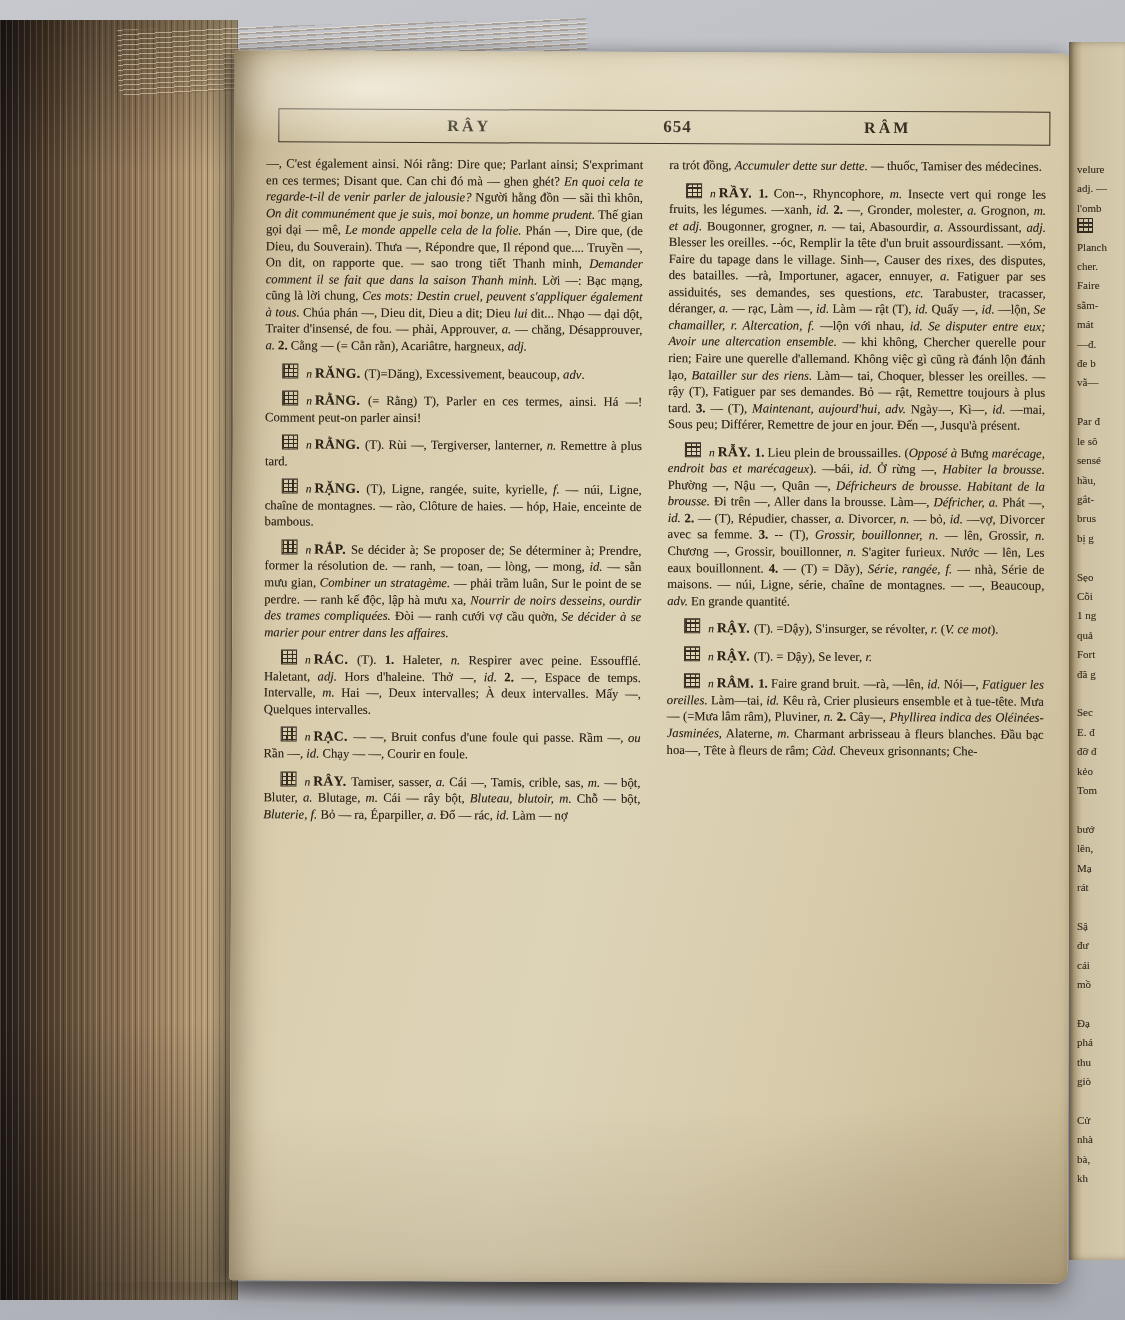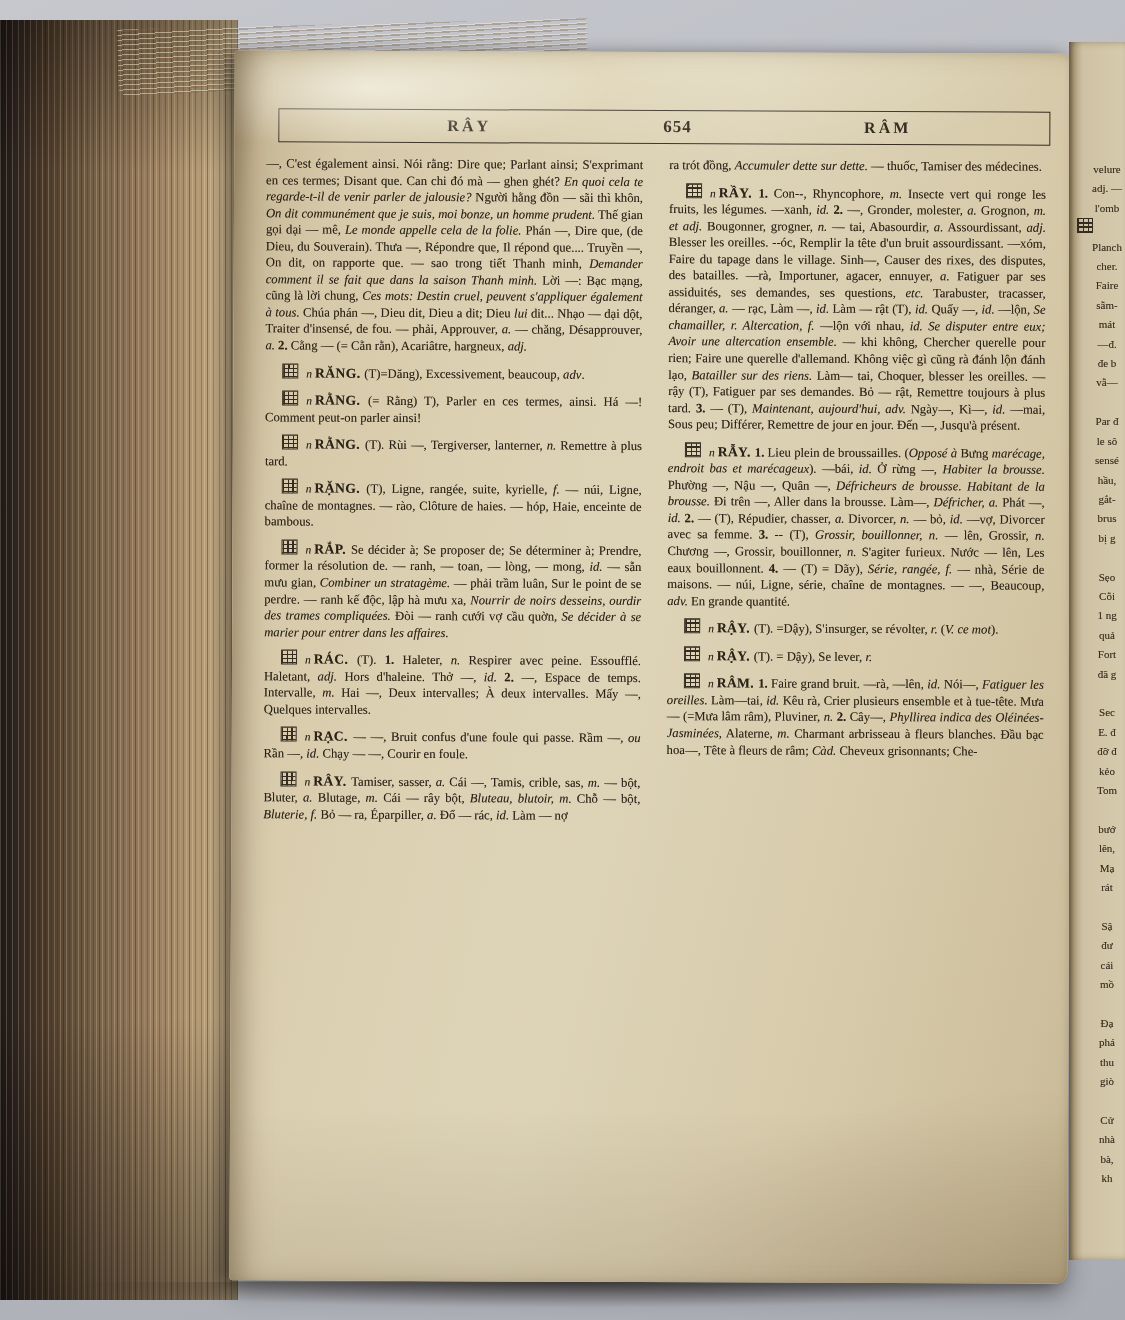--- a/index.html
+++ b/index.html
@@ -99,21 +99,20 @@
       repeating-linear-gradient(0deg,#241c10 0,#241c10 1.4px,transparent 1.4px,transparent 4.2px),
       repeating-linear-gradient(90deg,#241c10 0,#241c10 1.4px,transparent 1.4px,transparent 4.8px);
   }
 
   
   .next-page{
     position:absolute;left:1069px;top:42px;width:56px;height:1218px;
     background:linear-gradient(90deg,#8f7d5f 0,#b7a784 5px,#cfc2a4 14px,#d6cbae 100%);
     box-shadow:inset 4px 0 8px -2px rgba(50,35,18,.55);
     overflow:hidden;
-    text-align:center;
   }
   .sliver-text{
     position:absolute;left:8px;top:118px;width:60px;
     font-size:11px;line-height:19.4px;color:#372d1f;white-space:nowrap;
     text-shadow:0 0 .5px rgba(58,46,28,.4);
   }
   .sliver-han{position:absolute;left:8px;top:176px;}
 
   i{font-style:italic;} b{font-weight:700;}
 </style>

